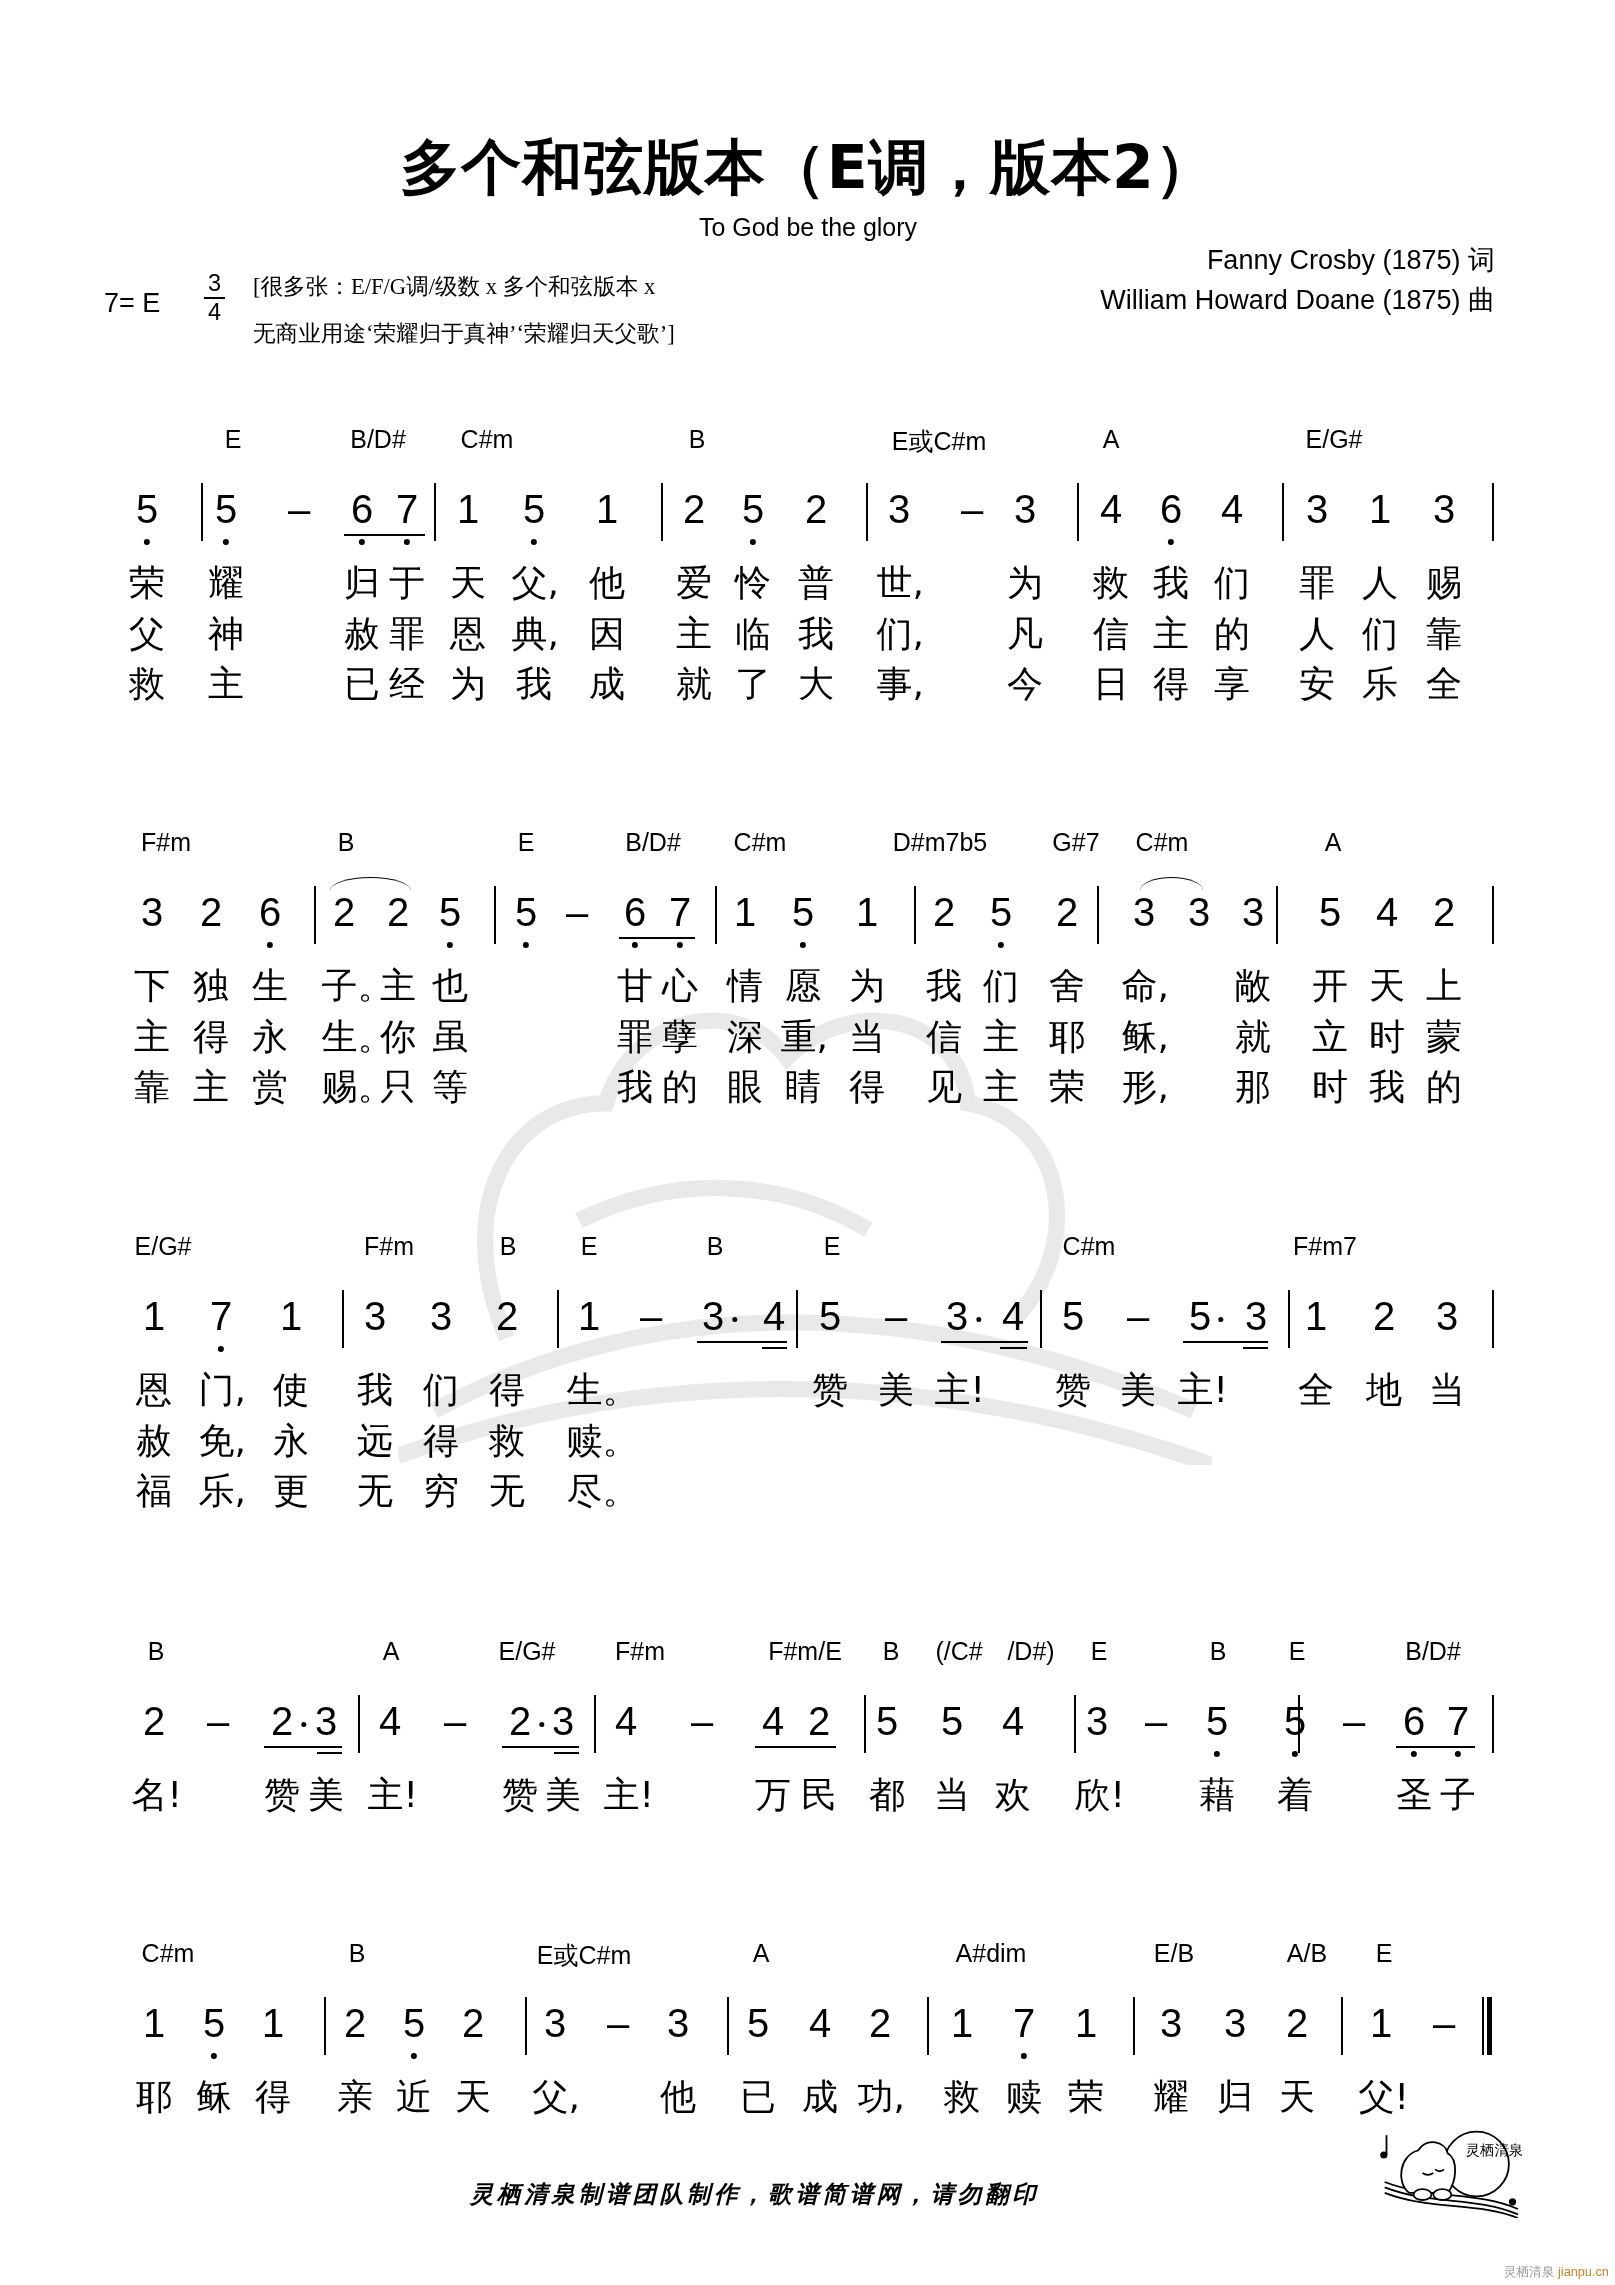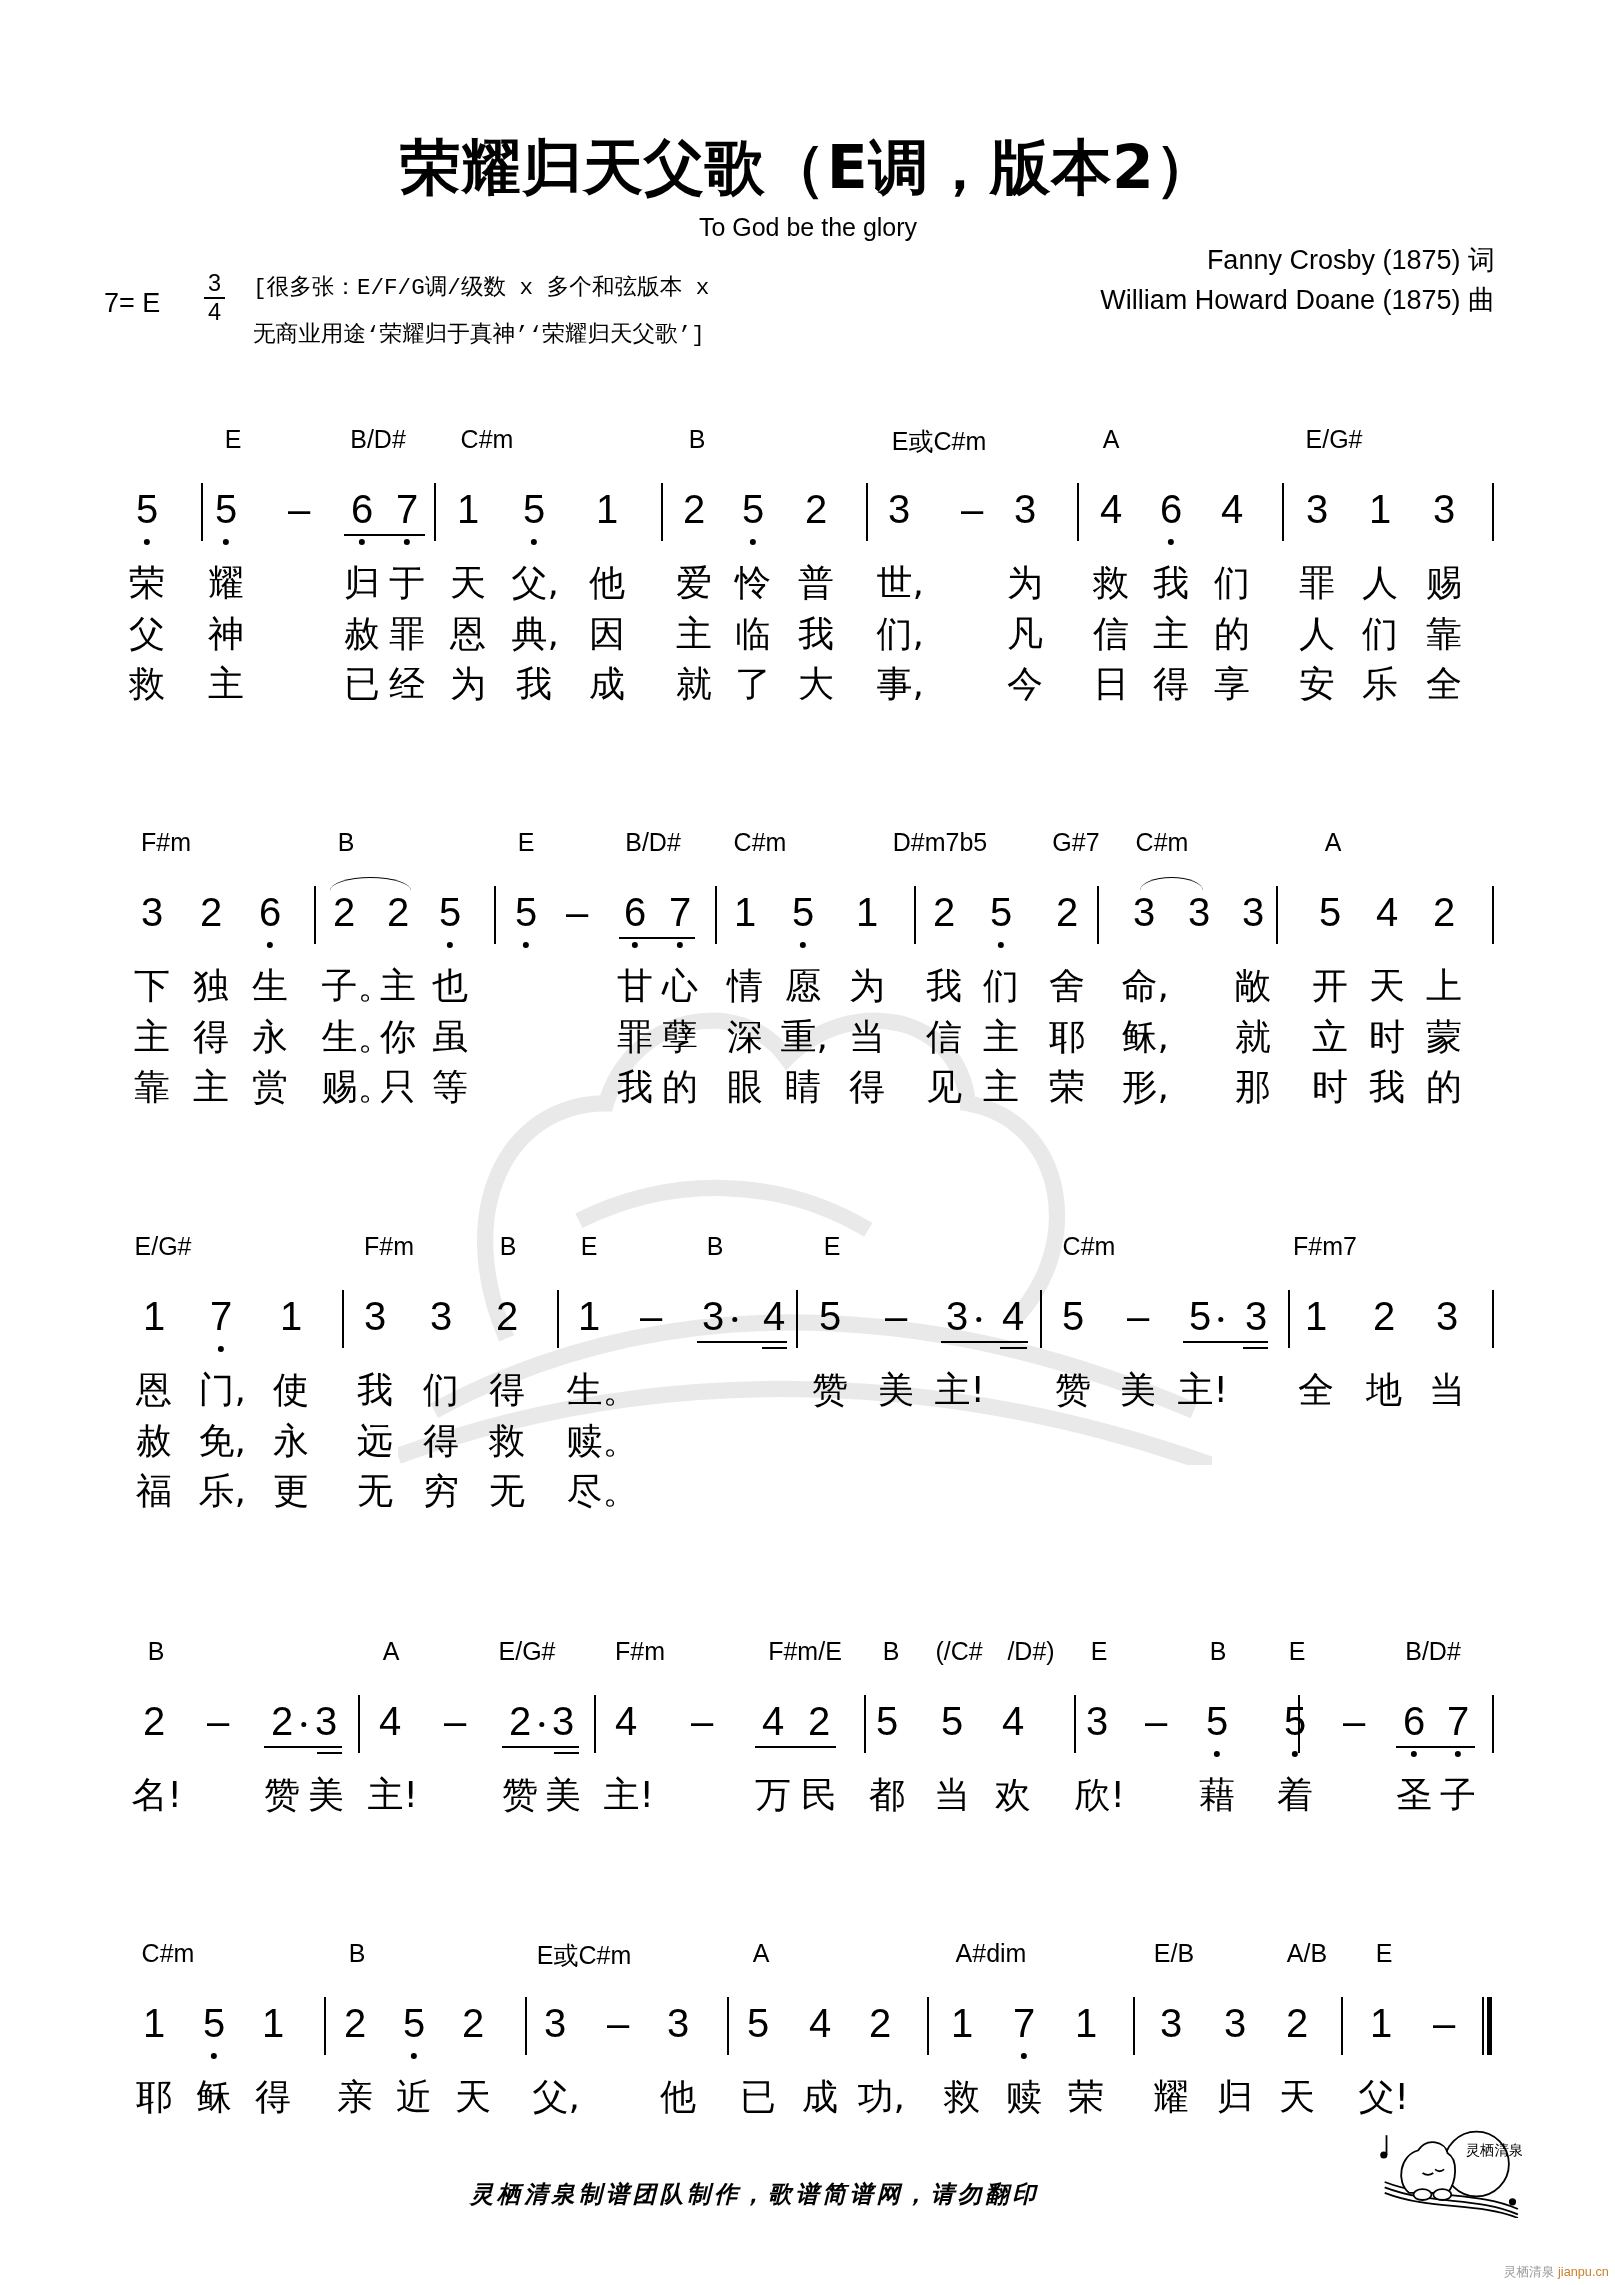--- a/index.html
+++ b/index.html
@@ -4,21 +4,21 @@
 <style>
   html,body{margin:0;padding:0;background:#fff;}
   body{width:1616px;height:2285px;position:relative;overflow:hidden;font-family:"DejaVu Sans","Liberation Sans",sans-serif;color:#000;}
   .abs{position:absolute;}
   #title{left:0;width:1616px;top:128px;text-align:center;font-size:60px;font-weight:bold;letter-spacing:0.9px;}
   #subtitle{left:0;width:1616px;top:213px;text-align:center;font-size:25px;font-family:"Liberation Sans",sans-serif;}
   .credit{right:121px;font-size:27px;font-family:"Liberation Sans",sans-serif;text-align:right;}
   #key{left:104px;top:288px;font-size:27px;font-family:"Liberation Sans",sans-serif;}
   #meter{left:201px;top:270px;width:27px;text-align:center;font-size:23.5px;line-height:27px;font-family:"Liberation Sans",sans-serif;}
   #meter .bar{height:1.8px;background:#000;margin:0 2.7px;}
-  .note-block{font-size:22.6px;left:253px;font-family:Liberation Mono, monospace;}
+  .note-block{font-size:22.6px;left:253px;font-family:Liberation Serif, serif;}
   .system{position:absolute;left:0;width:1616px;}
   .chord{position:absolute;font-size:25px;font-family:"Liberation Sans",sans-serif;transform:translateX(-50%);white-space:nowrap;}
   .note{position:absolute;font-size:40px;font-family:"Liberation Sans",sans-serif;transform:translateX(-50%);width:36px;text-align:center;}
   .dot-below{position:absolute;width:6.3px;height:6.3px;border-radius:50%;background:#000;transform:translateX(-50%);}
   .aug-dot{position:absolute;width:5.4px;height:5.4px;border-radius:50%;background:#000;transform:translateX(-50%);}
   .barline{position:absolute;width:1.8px;background:#000;}
   .underline{position:absolute;height:1.8px;background:#000;}
   .lyric{position:absolute;font-size:36px;font-family:"DejaVu Sans",sans-serif;transform:translateX(-50%);width:45px;text-align:center;white-space:nowrap;}
   .tie{position:absolute;border-top:1.8px solid #000;border-radius:50% 50% 0 0 / 100% 100% 0 0;height:12.7px;}
   #footer{left:470px;top:2178px;font-size:23.5px;font-weight:bold;font-style:italic;font-family:"DejaVu Serif",serif;letter-spacing:3.6px;}
@@ -32,21 +32,21 @@
 
 <div class="abs" id="watermark">
   <svg width="814" height="633" viewBox="0 0 900 700" fill="none" stroke="#888" stroke-width="18">
     <path d="M120 560 C 60 420, 120 300, 230 300 C 260 200, 380 180, 430 250 C 500 180, 620 200, 630 300 C 740 320, 760 460, 680 540"></path>
     <path d="M200 430 C 300 380, 420 380, 520 440"></path>
     <path d="M40 640 C 300 500, 600 520, 880 640"></path>
     <path d="M0 690 C 300 580, 620 600, 900 700"></path>
   </svg>
 </div>
 
-<div class="abs" id="title">荣耀归天父歌（E调，版本2）</div>
+<div class="abs" id="title">多个和弦版本（E调，版本2）</div>
 <div class="abs" id="subtitle">To God be the glory</div>
 <div class="abs credit" style="top:242px">Fanny Crosby (1875) 词</div>
 <div class="abs credit" style="top:282px">William Howard Doane (1875) 曲</div>
 
 <div class="abs" id="key">7=  E</div>
 <div class="abs" id="meter">
   <div>3</div>
   <div class="bar"></div>
   <div>4</div>
 </div>

